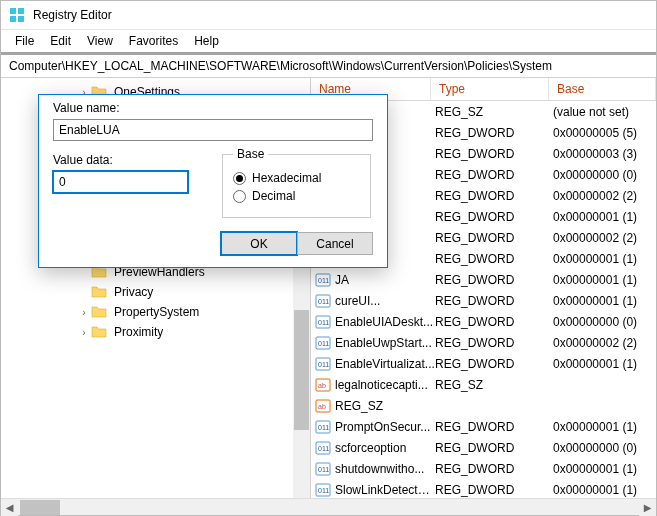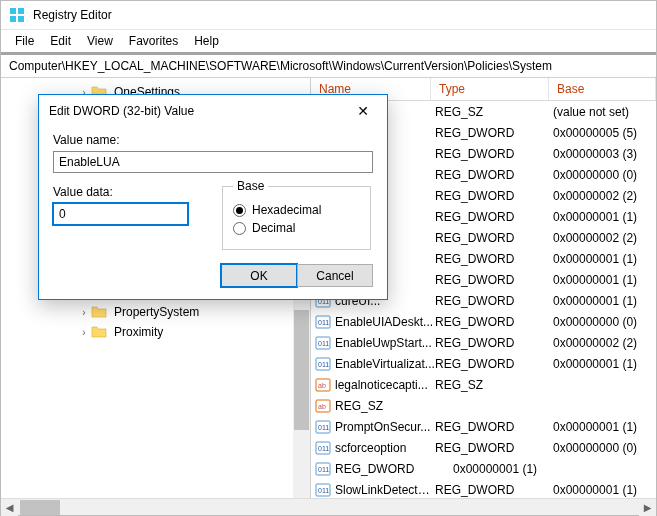--- a/index.html
+++ b/index.html
@@ -339,20 +339,21 @@
             </svg></span>
           <span class="cell-name">scforceoption</span>
           <span class="cell-type">REG_DWORD</span>
           <span class="cell-data">0x00000000 (0)</span>
         </div>
         <div class="list-row">
           <span class="vicon"><svg viewBox="0 0 16 16">
               <rect x="1" y="2" width="14" height="12" rx="1" fill="#fff" stroke="#5a9bd5"></rect>
               <text x="3" y="11" font-size="7" fill="#2b579a" font-family="monospace">011</text>
             </svg></span>
+          <span class="cell-name">shutdownwitho...</span>
           <span class="cell-type">REG_DWORD</span>
           <span class="cell-data">0x00000001 (1)</span>
         </div>
         <div class="list-row">
           <span class="vicon"><svg viewBox="0 0 16 16">
               <rect x="1" y="2" width="14" height="12" rx="1" fill="#fff" stroke="#5a9bd5"></rect>
               <text x="3" y="11" font-size="7" fill="#2b579a" font-family="monospace">011</text>
             </svg></span>
           <span class="cell-name">SlowLinkDetectE...</span>
           <span class="cell-type">REG_DWORD</span>
@@ -365,24 +366,20 @@
   <div class="scrollbar-h">
     <div class="scroll-btn">◀</div>
     <div class="scroll-thumb"></div>
     <div style="flex:1"></div>
     <div class="scroll-btn">▶</div>
   </div>
 
 </div>
 
 <div class="dialog">
-  <div class="dialog-title">
-    <span>Edit DWORD (32-bit) Value</span>
-    <span class="close">✕</span>
-  </div>
   <div class="dialog-body">
     <div class="dlg-label">Value name:</div>
     <input class="dlg-input" readonly="" value="EnableLUA" style="">
     <div class="dlg-row">
       <div class="dlg-col-left">
         <div class="dlg-label">Value data:</div>
         <input class="dlg-input focused" value="0" style="">
       </div>
       <fieldset class="dlg-fieldset">
         <legend>Base</legend>

